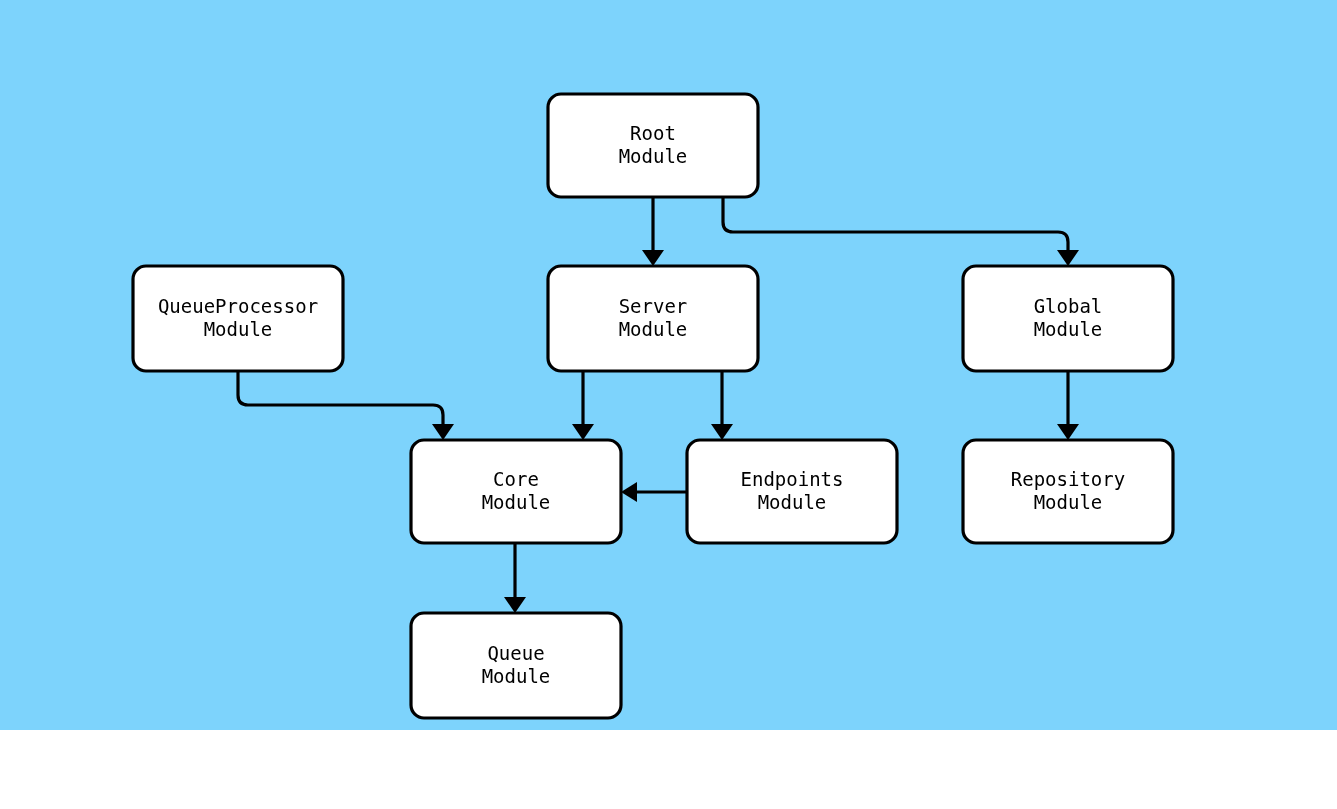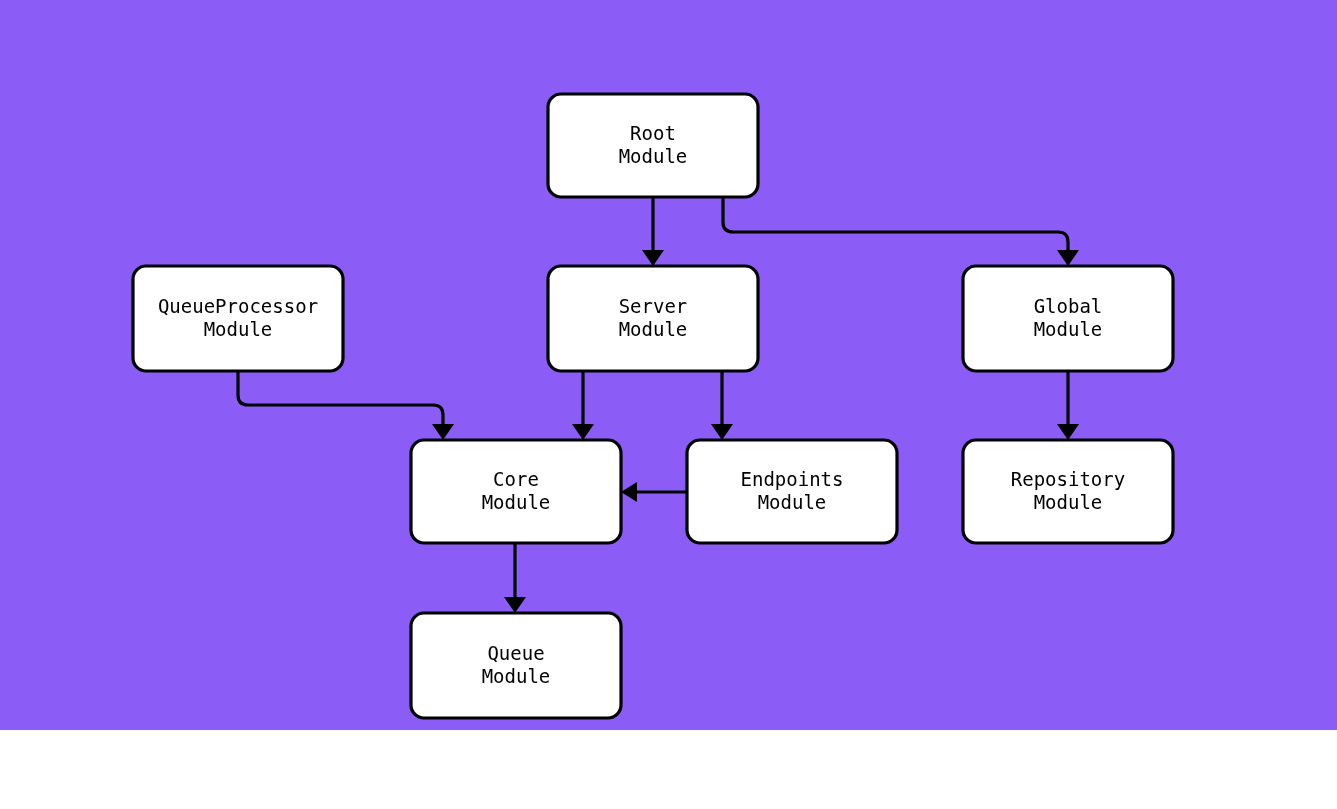--- a/index.html
+++ b/index.html
@@ -4,21 +4,21 @@
 <style>
   html, body {
     margin: 0;
     padding: 0;
     background: #ffffff;
   }
   #diagram-root {
     position: relative;
     width: 1337px;
     height: 730px;
-    background: #8b5cf6;
+    background: #7dd3fc;
     overflow: hidden;
     font-family: "DejaVu Sans Mono", "Liberation Mono", monospace;
   }
   svg#graph {
     display: block;
     width: 1337px;
     height: 809px;
   }
   .node-shape {
     fill: #ffffff;

